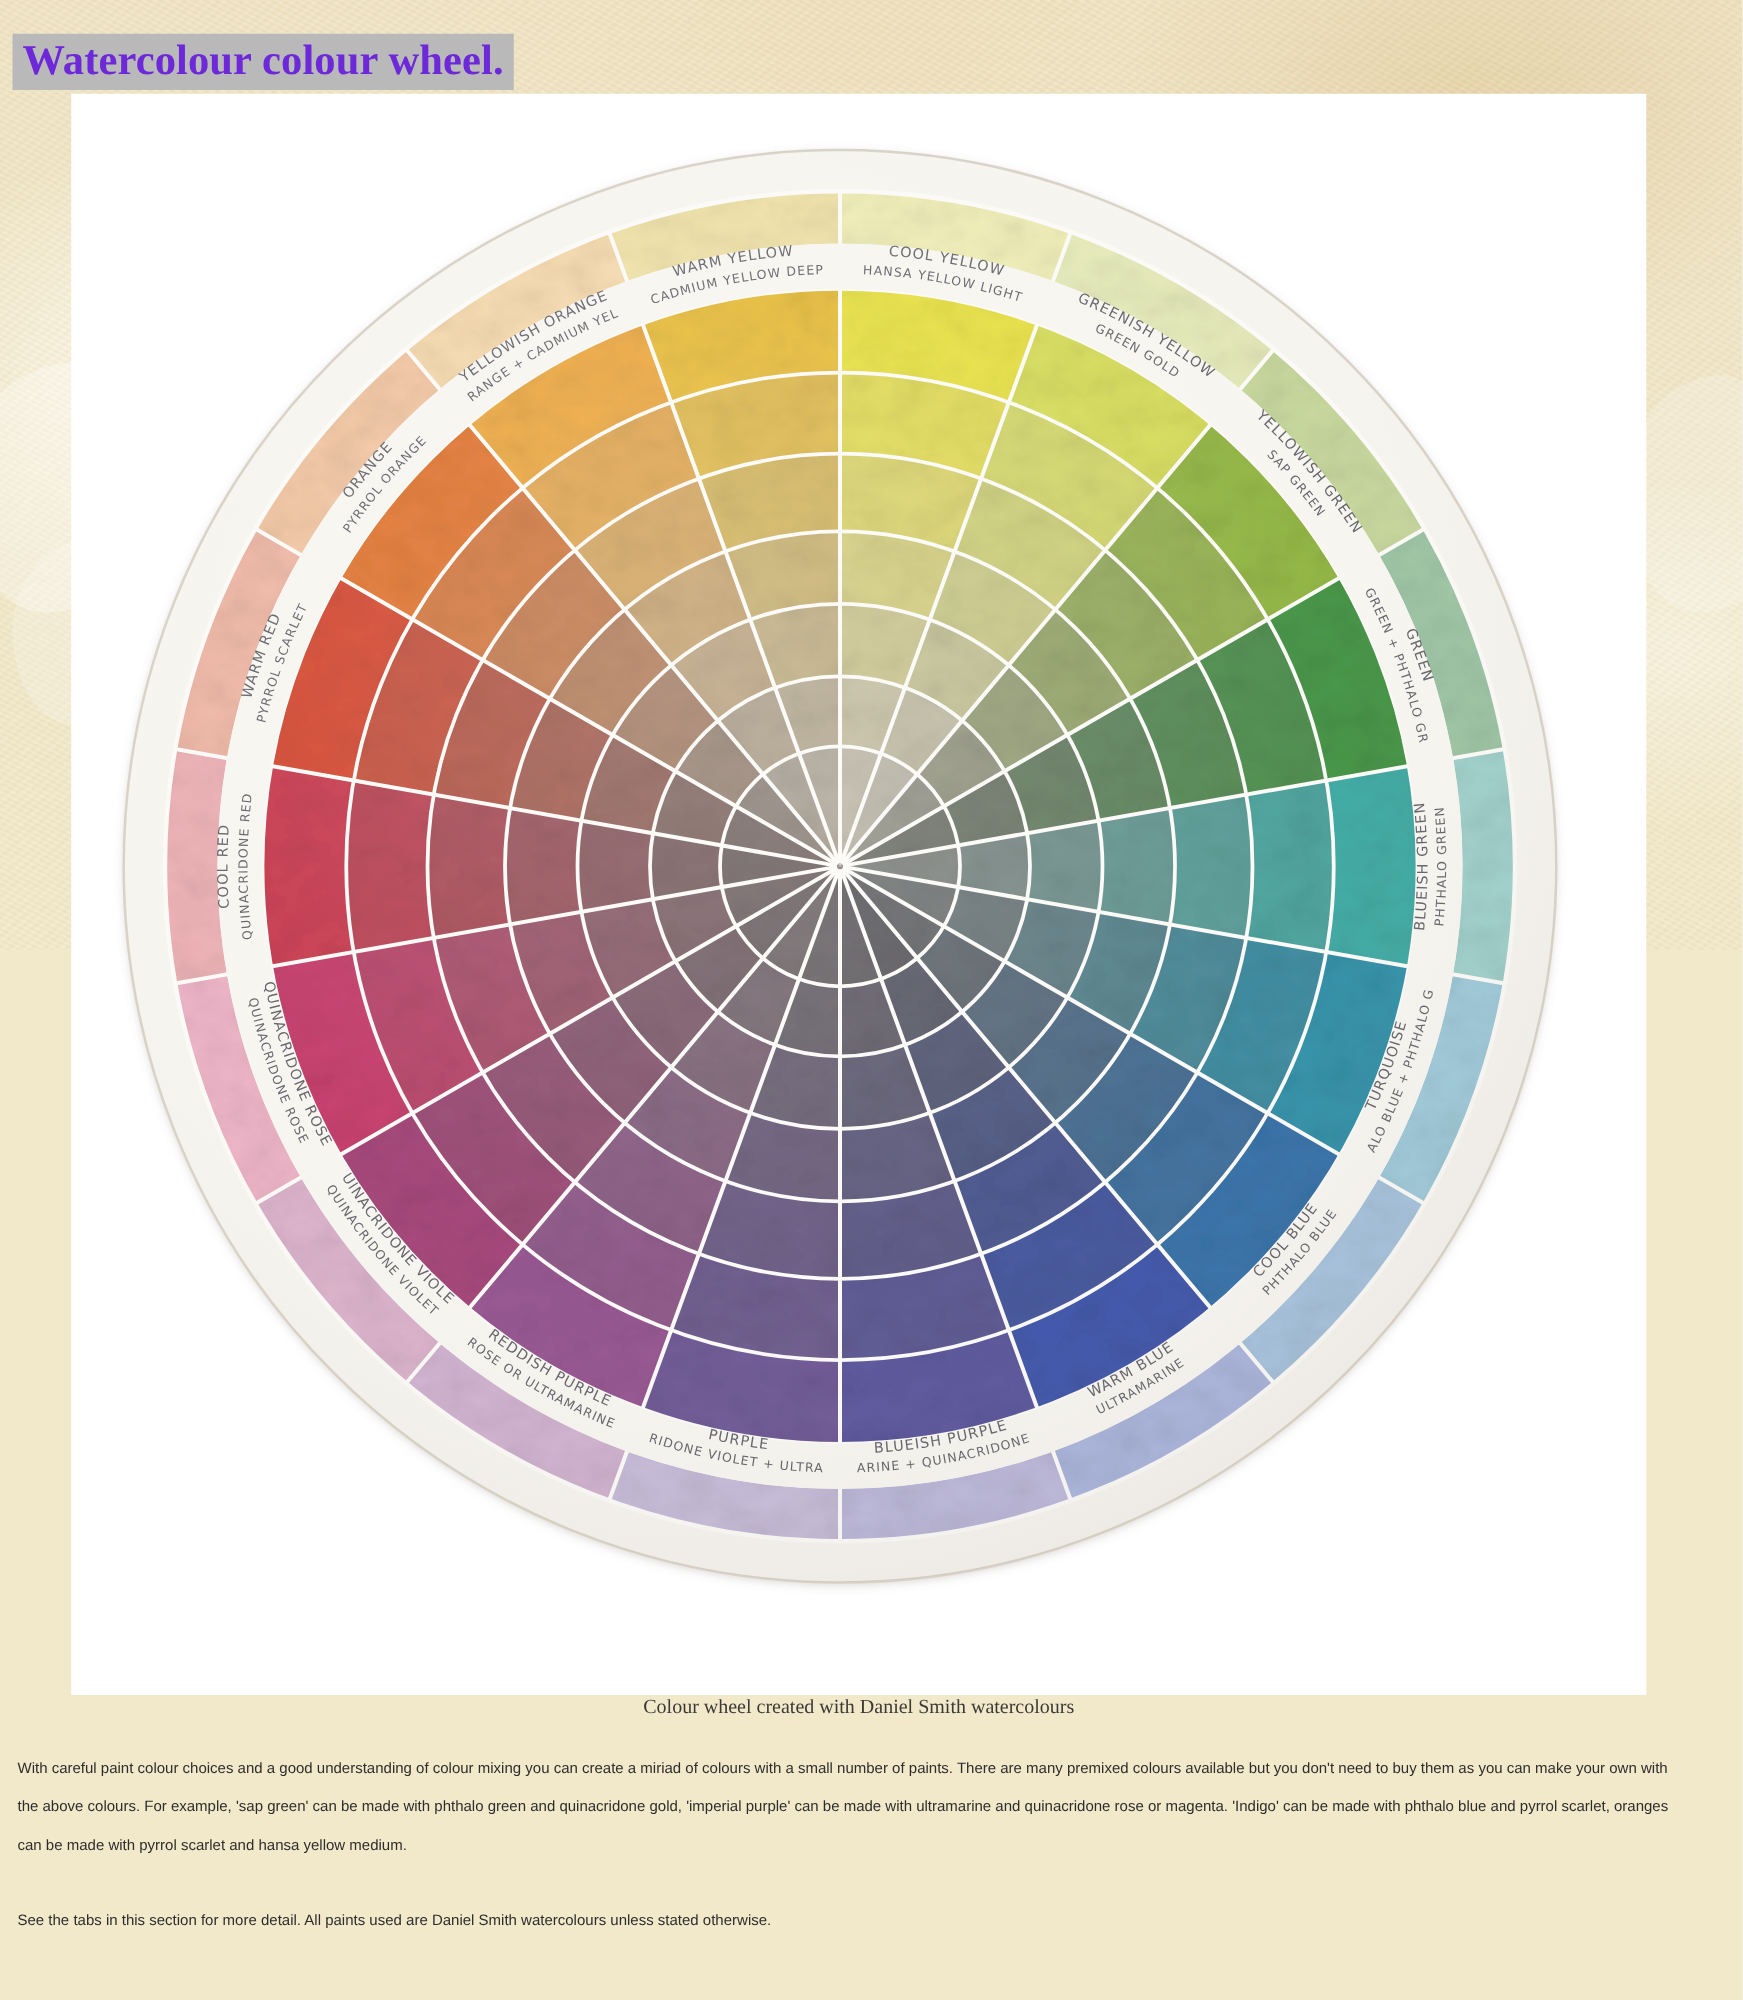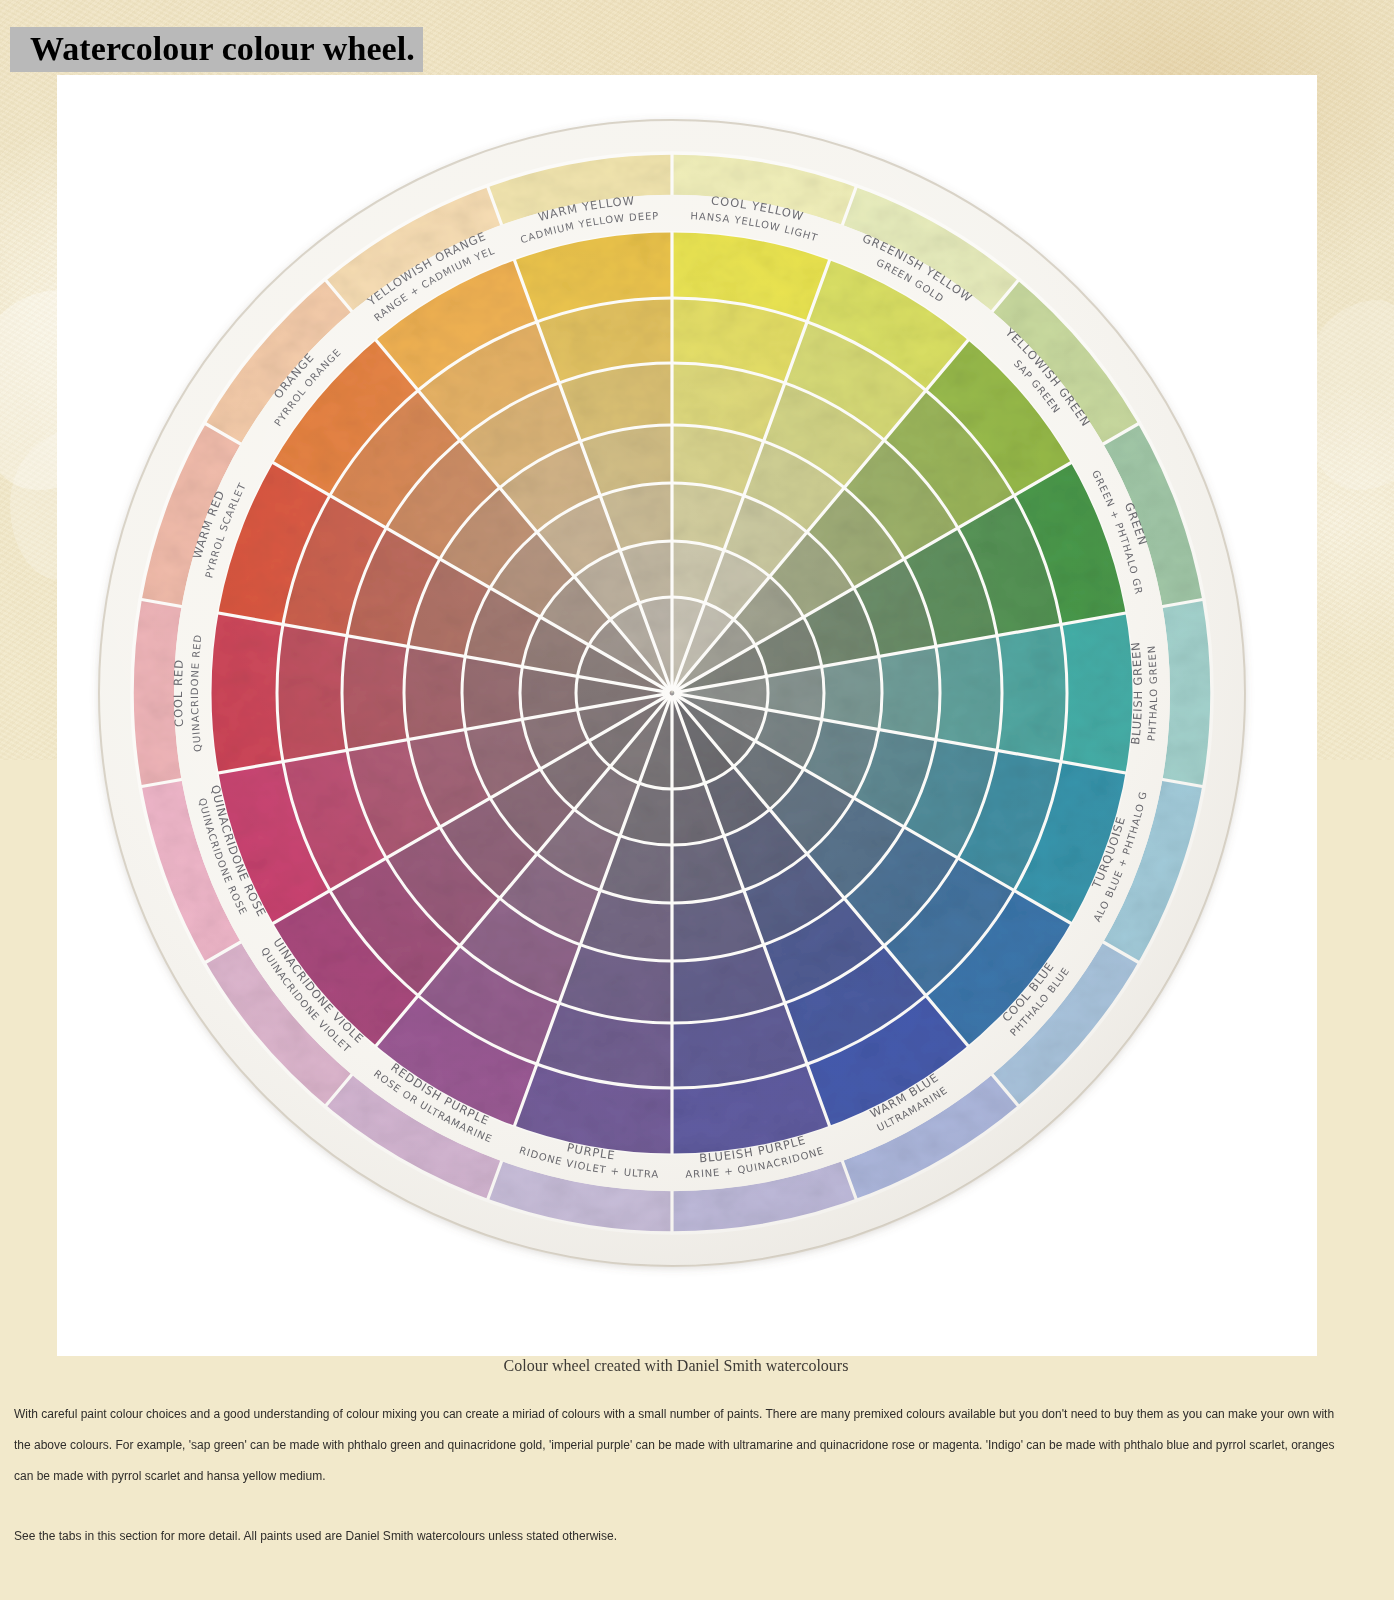--- a/index.html
+++ b/index.html
@@ -35,23 +35,23 @@
       repeating-linear-gradient(-41deg, rgba(255,255,255,.04) 0 3px, rgba(180,150,95,.035) 3px 6px);
     opacity:.9;
   }
 
   
   #title {
     position:absolute; left:10px; top:4px;
     font-family: "Liberation Serif", serif;
     font-size: 34px;
     line-height: 41px;
-    color: #000000;
+    color: #6d28d9;
     background: #b9b9b9;
-    padding: 1px 8px 3px 20px;
+    padding: 1px 8px 3px 8px;
     white-space: nowrap;
     letter-spacing: .1px;
     text-align: center;
   }
 
   
   #figure-panel {
     position:absolute;
     left:57px; top:75px;
     width:1260px; height:1281px;
@@ -59,21 +59,21 @@
   }
 
   
   #wheel-wrap {
     position:absolute; left:0; top:0; width:100%; height:100%;
   }
   #wheel-svg { position:absolute; left:0; top:0; }
 
   
   #caption {
-    position:absolute; left:46px; top:1357px; width:1260px;
+    position:absolute; left:57px; top:1357px; width:1260px;
     text-align:center;
     font-family:"Liberation Serif", serif;
     font-size:16px;
     color:#3d3a36;
   }
 
   
   #body-copy {
     position:absolute; left:14px; top:1399px; width:1330px;
     font-family:"Liberation Sans Narrow","Liberation Sans", sans-serif;

